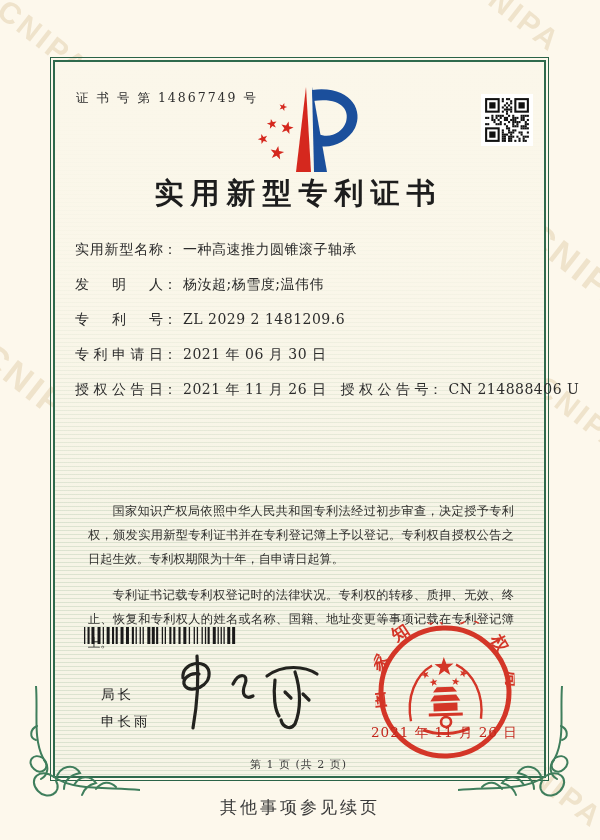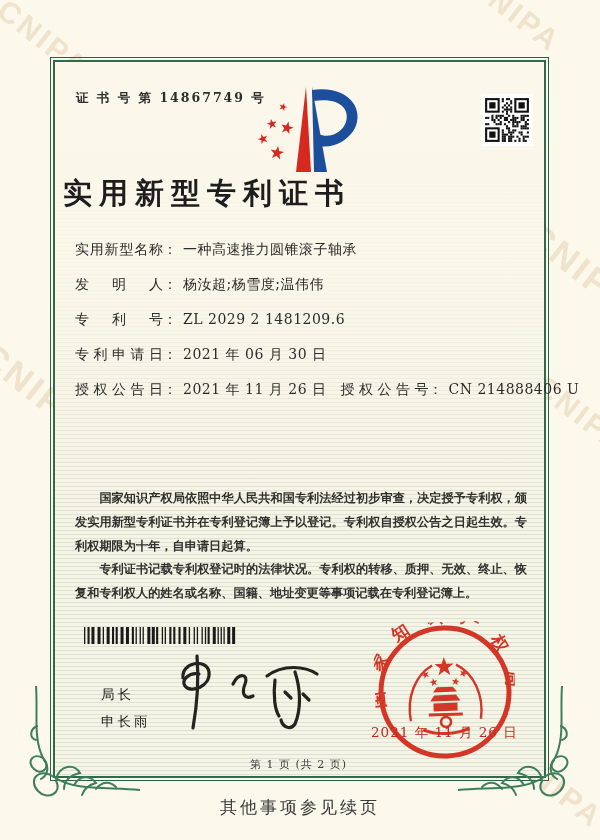--- a/index.html
+++ b/index.html
@@ -16,34 +16,34 @@
   .frame-inner{position:absolute;inset:2px;border:2px solid #2f6a4d;
          background:
            linear-gradient(to bottom, #fbf7ea 0%, rgba(251,247,234,.85) 30%, rgba(251,247,234,0) 65%),
            repeating-linear-gradient(to bottom, rgba(150,180,148,.28) 0 1px, rgba(150,180,148,0) 1px 4px),
            #f6f4e6;}
   
   .corner{position:absolute;width:112px;height:112px;}
   .corner.bl{left:28px;top:686px;}
   .corner.br{left:458px;top:686px;transform:scaleX(-1);}
   
-  .certno{position:absolute;left:76px;top:90px;font-size:12.5px;letter-spacing:2px;color:#2e2e2e;font-weight:bold;}
+  .certno{position:absolute;left:76px;top:90px;font-size:12.5px;letter-spacing:2px;color:#2e2e2e;}
   .logo{position:absolute;left:250px;top:84px;}
   .qr{position:absolute;left:481px;top:94px;background:#fff;padding:2px;}
-  .title{position:absolute;left:50px;top:174px;width:497px;text-align:left;
-         font-size:29px;font-weight:700;letter-spacing:7px;color:#1d1d1d;padding-left:13px;}
+  .title{position:absolute;left:50px;top:174px;width:497px;text-align:center;
+         font-size:29px;font-weight:700;letter-spacing:7px;color:#1d1d1d;}
   .fields{position:absolute;left:75px;top:241px;width:450px;}
   .frow{height:35px;font-size:14px;color:#2c2c2c;white-space:nowrap;}
   .flabel{display:inline-block;width:88px;text-align:justify;text-align-last:justify;vertical-align:top;}
   .fcolon{display:inline-block;margin-right:6px;}
   .fvalue{letter-spacing:.5px;}
   .grant2{margin-left:14px;}
   .paras{position:absolute;left:75px;top:487px;width:452px;font-size:12.2px;line-height:1.95;
          text-align:justify;color:#30302e;}
-  .paras p{margin:0;text-indent:2em;font-weight:bold;}
+  .paras p{margin:13px;text-indent:2em;}
   .barcode{position:absolute;left:83px;top:627px;}
   .official{position:absolute;left:101px;top:681px;font-family:"Liberation Sans",sans-serif;
             font-size:13.5px;color:#222;letter-spacing:3px;line-height:27px;}
   .sig{position:absolute;left:155px;top:650px;}
   .seal{position:absolute;left:375px;top:622px;opacity:.93;transform:rotate(-2deg);}
   .sealdate{position:absolute;left:371px;top:724px;width:160px;font-size:13.5px;color:#c3271c;
             letter-spacing:1px;white-space:nowrap;}
   .pagenum{position:absolute;left:50px;top:757px;width:497px;text-align:center;font-size:11px;
            color:#3c3c3c;letter-spacing:1px;}
   .contnote{position:absolute;left:0;top:796px;width:600px;text-align:center;font-size:17px;

